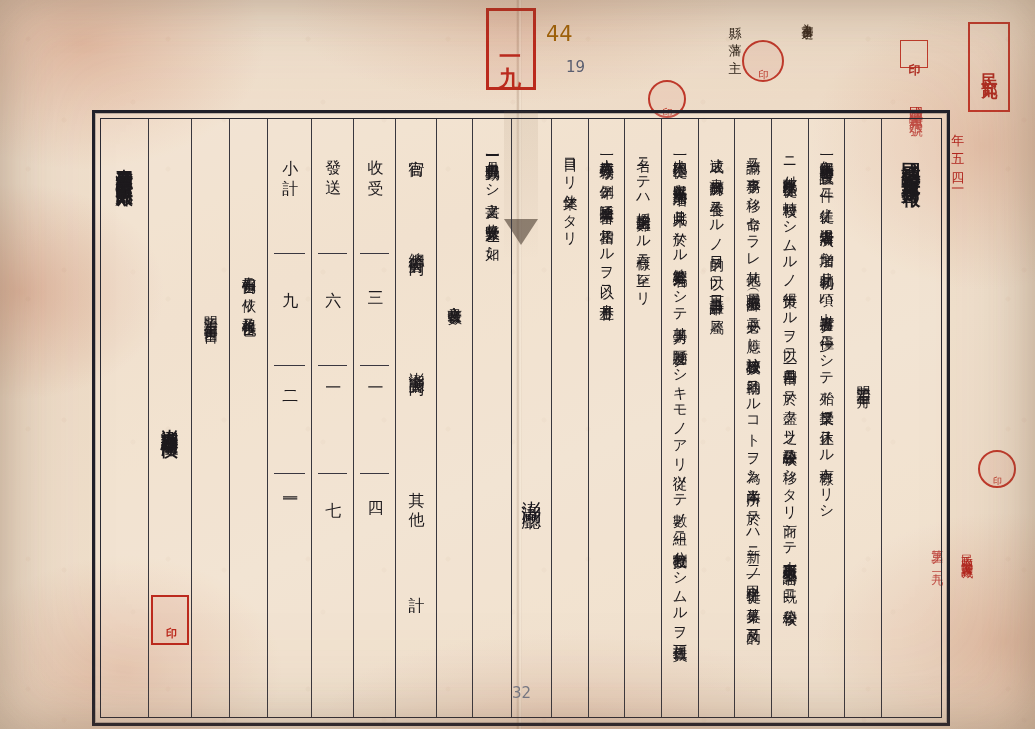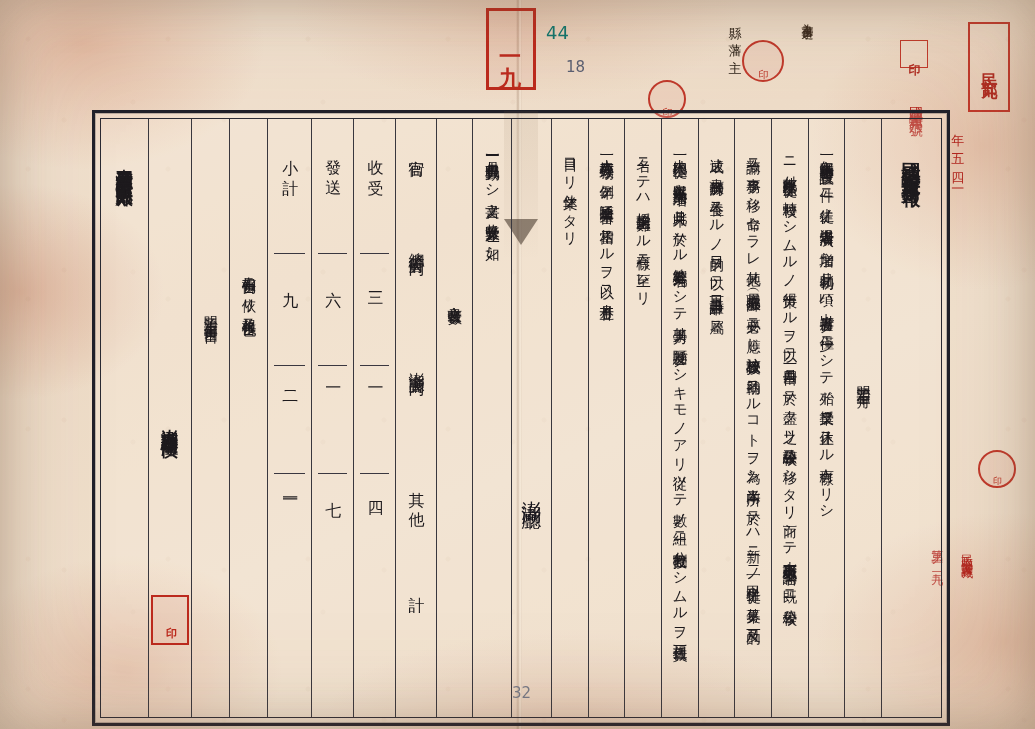--- a/index.html
+++ b/index.html
@@ -188,23 +188,23 @@
     position: absolute;
     writing-mode: vertical-rl;
     text-orientation: upright;
     color: #2b2117;
     font-size: 12px;
     letter-spacing: 1px;
     line-height: 1.2;
   }
   .pencil {
     position: absolute;
-    color: #0f766e;
+    color: #a16207;
     font-family: "DejaVu Sans", sans-serif;
-    font-size: 18px;
+    font-size: 21px;
   }
   .pencil.small { font-size: 15px; color: #5a5f72; }
 
   .edge-shadow {
     position: absolute;
     inset: 0;
     pointer-events: none;
     box-shadow: inset 0 0 48px rgba(110,80,55,0.35), inset 0 0 120px rgba(120,88,60,0.18);
   }
 </style>
@@ -216,21 +216,21 @@
   <div class="paper-fibers"></div>
   <div class="fold"></div>
 
   <div class="seal-square" style="left:486px; top:8px; width:44px; height:76px; font-size:22px;">
     <span>一九</span>
   </div>
   <div class="pencil" style="left:546px; top:22px;">
     <span>44</span>
   </div>
   <div class="pencil small" style="left:566px; top:58px;">
-    <span>18</span>
+    <span>19</span>
   </div>
 
   <div class="ink-note" style="left:727px; top:16px; font-size:13px;">
     <span>縣 藩 主</span>
   </div>
   <div class="ink-note" style="left:800px; top:14px; font-size:12px; color:#3a2a1c;">
     <span>為言書之事</span>
   </div>
   <div class="seal-round" style="left:742px; top:40px; width:38px; height:38px;">印</div>
   <div class="seal-round" style="left:648px; top:80px; width:34px; height:34px;">印</div>

